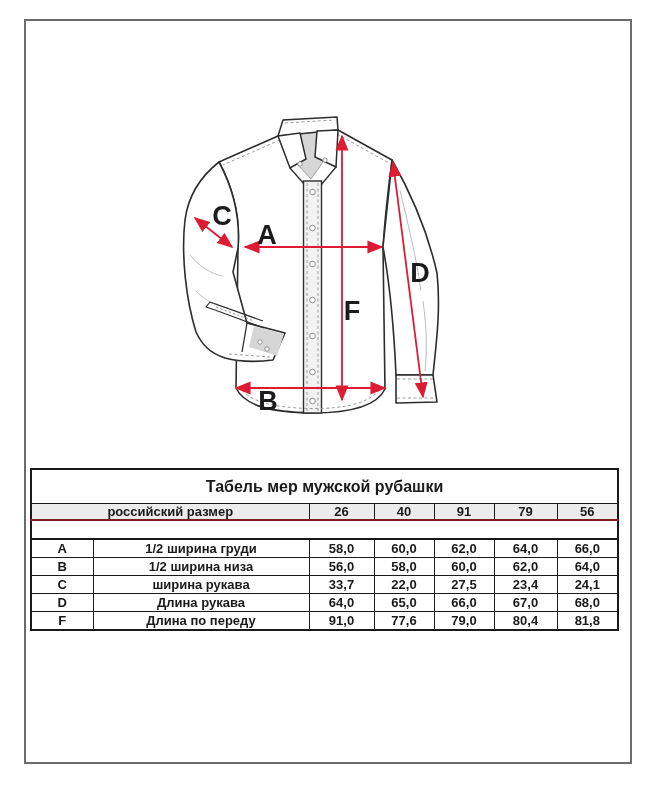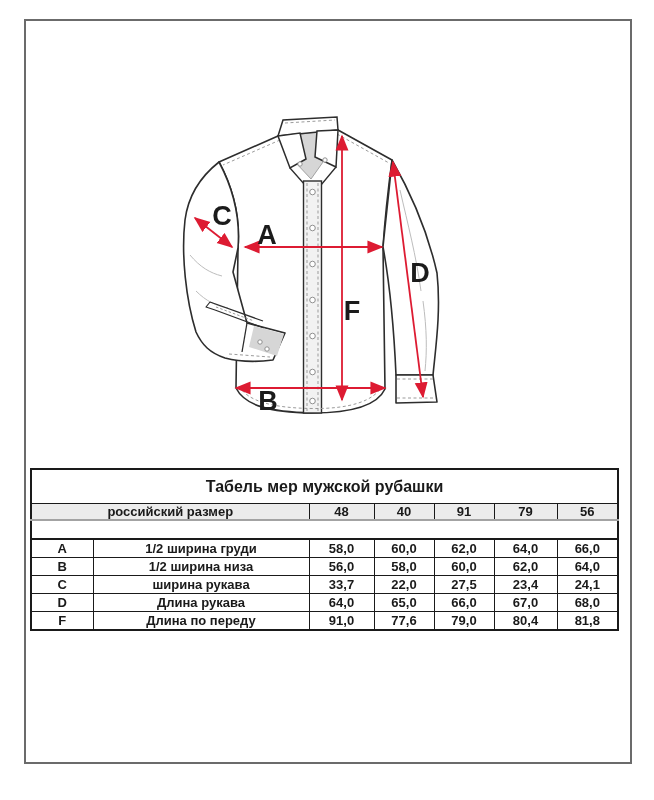--- a/index.html
+++ b/index.html
@@ -23,21 +23,21 @@
     font-weight:700;color:#1a1a1a;font-size:13px;
     border:2px solid #1a1a1a;background:#ffffff;padding-left:8px;
   }
   table.size-table td{
     border:1px solid #1a1a1a;text-align:center;vertical-align:middle;
     padding:0;overflow:hidden;white-space:nowrap;
   }
   td.title-cell{height:33px;font-size:16px;background:#ffffff;}
   tr.hdr td{background:#ececec;}
   tr.hdr-trade td{height:19px;}
-  tr.hdr-rus td{height:15px;border-bottom:2px solid #a3a3a3;}
+  tr.hdr-rus td{height:15px;border-bottom:2px solid #7f1d1d;}
   tr.spacer td{height:17px;background:#ffffff;border-bottom:2px solid #1a1a1a;}
   tr.mrow td{height:17px;}
 </style>
 </head>
 <body>
 
 <div class="frame"></div>
 
 <svg class="shirt-svg" viewBox="0 0 360 330">
   <defs>
@@ -139,21 +139,21 @@
       <col style="width:60px">
     <col style="width:63px">
       <col style="width:61px">
   </colgroup>
   <tbody>
     <tr>
       <td class="title-cell" colspan="7">Табель мер мужской рубашки</td>
     </tr>
     <tr class="hdr hdr-rus">
       <td colspan="2">российский размер</td>
-      <td>48</td>
+      <td>26</td>
       <td>40</td>
       <td>91</td>
       <td>79</td>
       <td>56</td>
     </tr>
     <tr class="spacer">
       <td colspan="7"></td>
     </tr>
     <tr class="mrow">
       <td>A</td>

